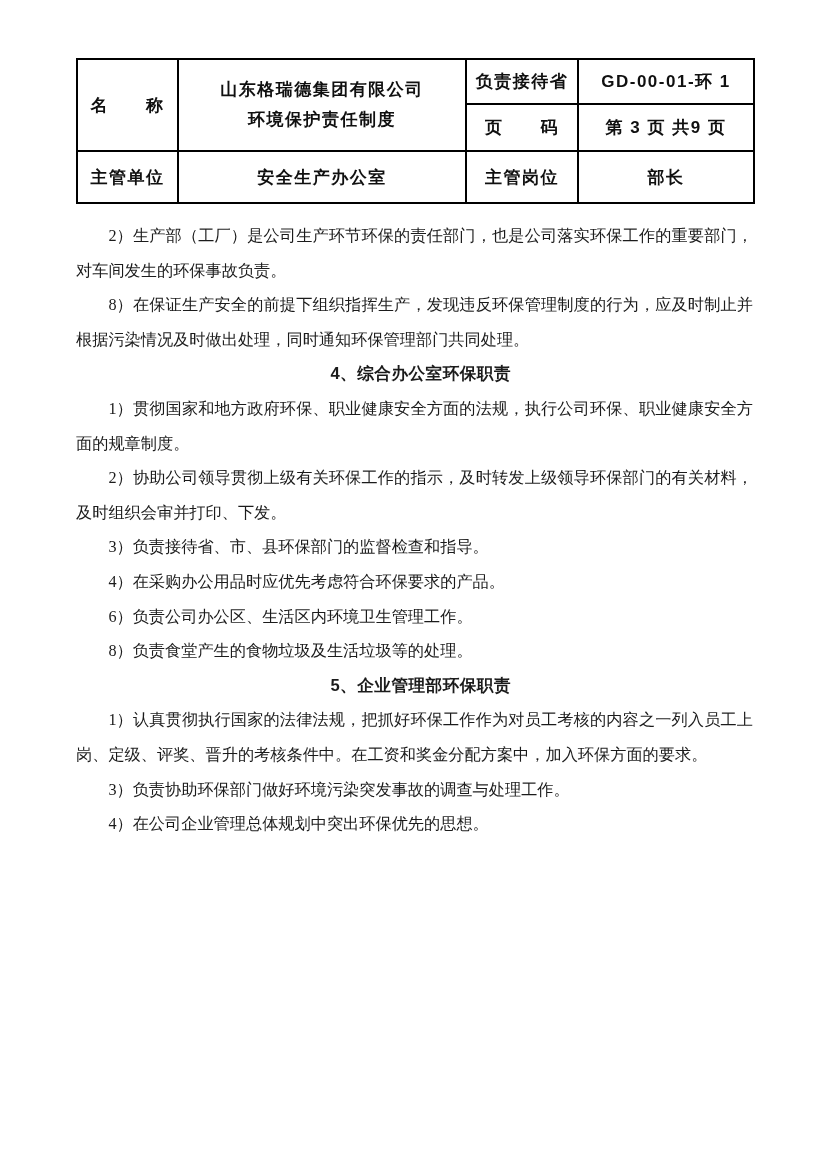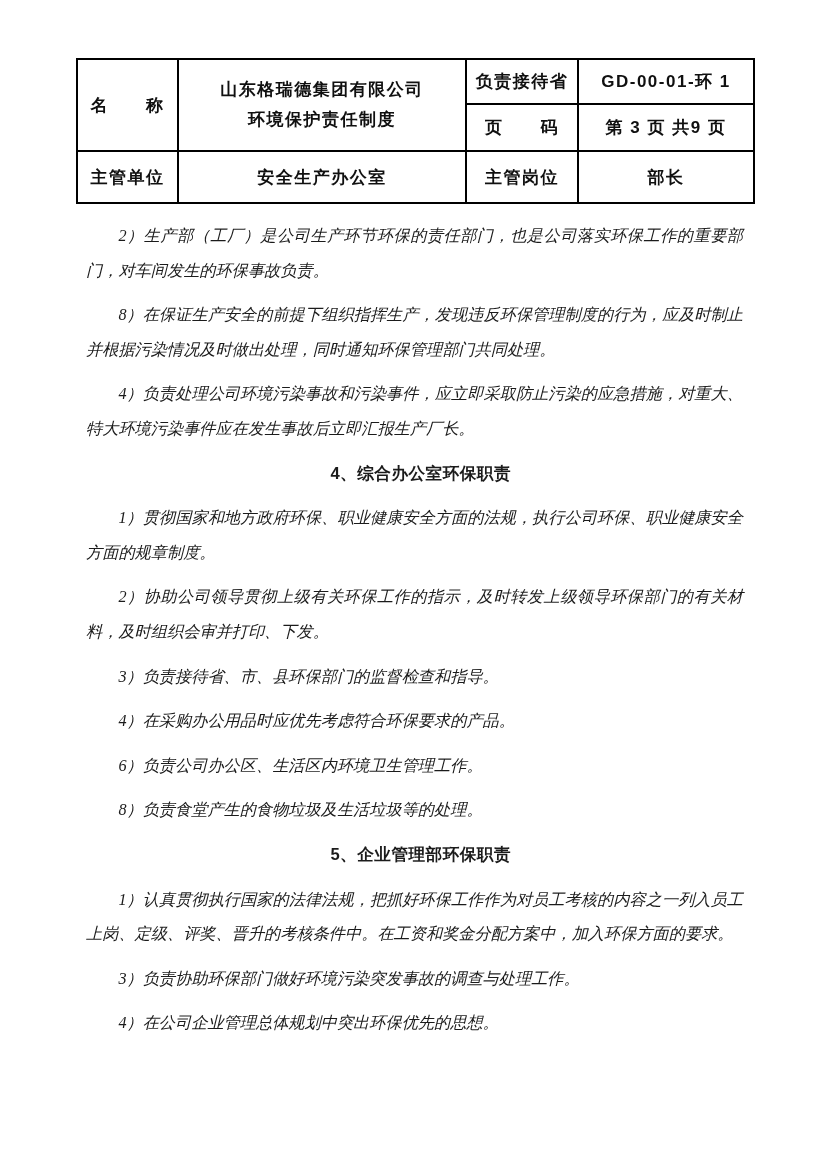--- a/index.html
+++ b/index.html
@@ -48,24 +48,23 @@
   }
   
   .content {
     margin-top: 15px;
     font-size: 16.2px;
     line-height: 34.6px;
     text-align: justify;
     color: #1b1b1b;
   }
   .para {
-    margin: 10px;
+    margin: 0;
     padding: 0;
     text-indent: 2em;
-    font-style: italic;
   }
   .heading {
     margin: 0;
     padding: 0;
     text-indent: 0.75em;
     font-family: Liberation Sans, sans-serif;
     font-weight: bold;
     font-size: 16.6px;
     letter-spacing: 0.5px;
     text-align: center;
@@ -103,21 +102,20 @@
         <td>安全生产办公室</td>
         <td>主管岗位</td>
         <td>部长</td>
       </tr>
     </tbody>
       </table>
 
     <div class="content">
       <p class="para">2）生产部（工厂）是公司生产环节环保的责任部门，也是公司落实环保工作的重要部门，对车间发生的环保事故负责。</p>
       <p class="para">8）在保证生产安全的前提下组织指挥生产，发现违反环保管理制度的行为，应及时制止并根据污染情况及时做出处理，同时通知环保管理部门共同处理。</p>
-      <p class="para">4）负责处理公司环境污染事故和污染事件，应立即采取防止污染的应急措施，对重大、特大环境污染事件应在发生事故后立即汇报生产厂长。</p>
       <p class="heading">4、综合办公室环保职责</p>
       <p class="para">1）贯彻国家和地方政府环保、职业健康安全方面的法规，执行公司环保、职业健康安全方面的规章制度。</p>
       <p class="para">2）协助公司领导贯彻上级有关环保工作的指示，及时转发上级领导环保部门的有关材料，及时组织会审并打印、下发。</p>
       <p class="para">3）负责接待省、市、县环保部门的监督检查和指导。</p>
       <p class="para">4）在采购办公用品时应优先考虑符合环保要求的产品。</p>
       <p class="para">6）负责公司办公区、生活区内环境卫生管理工作。</p>
       <p class="para">8）负责食堂产生的食物垃圾及生活垃圾等的处理。</p>
       <p class="heading">5、企业管理部环保职责</p>
       <p class="para">1）认真贯彻执行国家的法律法规，把抓好环保工作作为对员工考核的内容之一列入员工上岗、定级、评奖、晋升的考核条件中。在工资和奖金分配方案中，加入环保方面的要求。</p>
       <p class="para">3）负责协助环保部门做好环境污染突发事故的调查与处理工作。</p>

